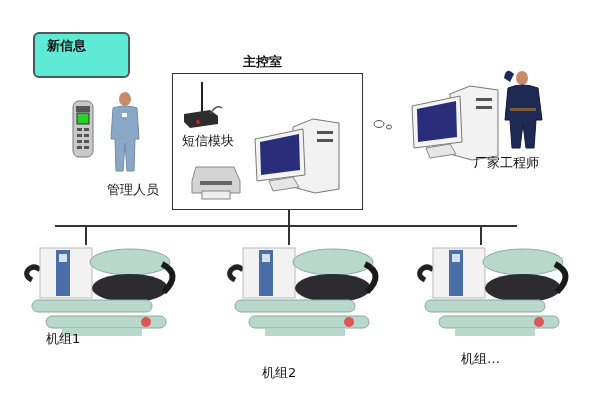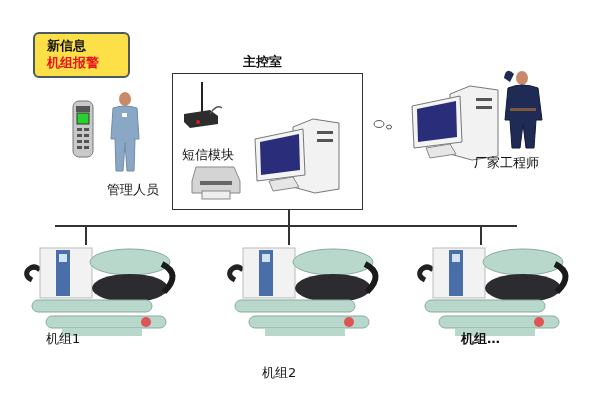--- a/index.html
+++ b/index.html
@@ -3,37 +3,36 @@
 <meta charset="utf-8">
 <style>
   html, body { margin: 0; padding: 0; }
   body {
     width: 600px; height: 400px; background: #ffffff; position: relative; overflow: hidden;
     font-family: "DejaVu Sans", "Liberation Sans", sans-serif;
   }
   .abs { position: absolute; }
   .label { font-size: 13px; color: #111; white-space: nowrap; }
   .alert-box {
-    left: 33px; top: 32px; width: 97px; height: 46px; background: #fde047;
+    left: 33px; top: 32px; width: 97px; height: 46px; background: #5eead4;
     border: 2px solid #4a5a5e; border-radius: 6px; box-sizing: border-box;
     padding: 3px 0 0 12px;
   }
   .alert-box .l1 { font-size: 13px; font-weight: bold; color: #111; line-height: 17px; }
   .alert-box .l2 { font-size: 13px; font-weight: bold; color: #e8141c; line-height: 17px; }
   .control-room {
     left: 172px; top: 73px; width: 191px; height: 137px; border: 1.5px solid #333; box-sizing: border-box;
   }
   .line { background: #333; }
 </style>
 </head>
 <body>
 
 <div class="abs alert-box">
   <div class="l1">新信息</div>
-  <div class="l2">机组报警</div>
 </div>
 
 <div class="abs" style="left:72px;top:100px;">
   <svg width="22" height="58" viewBox="0 0 22 58">
     <rect x="1" y="1" width="20" height="56" rx="6" fill="#c9c9c9" stroke="#777"></rect>
     <rect x="4" y="6" width="14" height="6" fill="#555"></rect>
     <rect x="5" y="13" width="12" height="11" fill="#29d12c" stroke="#333"></rect>
     <g fill="#555">
       <rect x="5" y="28" width="5" height="3"></rect>
         <rect x="12" y="28" width="5" height="3"></rect>
@@ -61,21 +60,21 @@
 <div class="abs control-room"></div>
 
 <div class="abs" style="left:182px;top:80px;">
   <svg width="42" height="50" viewBox="0 0 42 50">
     <line x1="20" y1="2" x2="20" y2="32" stroke="#222" stroke-width="2"></line>
     <path d="M2 34 L28 30 L36 36 L36 44 L8 48 L2 42 Z" fill="#2d2d2d"></path>
     <circle cx="16" cy="42" r="2" fill="#c22"></circle>
     <path d="M28 34 Q34 24 40 28" stroke="#555" fill="none" stroke-width="1.5"></path>
   </svg>
 </div>
-<div class="abs label" style="left:182px;top:146px;">短信模块</div>
+<div class="abs label" style="left:182px;top:132px;">短信模块</div>
 
 <div class="abs" style="left:190px;top:165px;">
   <svg width="52" height="36" viewBox="0 0 52 36">
     <path d="M6 2 L44 2 L50 16 L50 28 L2 28 L2 16 Z" fill="#d4d4d4" stroke="#888"></path>
     <rect x="10" y="16" width="32" height="4" fill="#666"></rect>
     <rect x="12" y="26" width="28" height="8" fill="#eee" stroke="#888"></rect>
   </svg>
 </div>
 
 <div class="abs" style="left:253px;top:117px;">
@@ -165,13 +164,13 @@
     <rect x="37" y="14" width="8" height="8" fill="#cfe3f3"></rect>
     <ellipse cx="108" cy="22" rx="40" ry="13" fill="#b9d8cc" stroke="#8aaa9e"></ellipse>
     <ellipse cx="108" cy="48" rx="38" ry="14" fill="#2b2b30"></ellipse>
     <path d="M140 24 Q160 34 142 52" stroke="#1a1a1a" stroke-width="6" fill="none"></path>
     <rect x="10" y="60" width="120" height="12" rx="6" fill="#b9d8cc" stroke="#8aaa9e"></rect>
     <rect x="24" y="76" width="120" height="12" rx="6" fill="#b9d8cc" stroke="#8aaa9e"></rect>
     <circle cx="124" cy="82" r="5" fill="#d55"></circle>
     <rect x="40" y="88" width="80" height="8" fill="#b9d8cc"></rect>
   </svg>
 </div>
-<div class="abs label" style="left:461px;top:330px;font-weight:bold;">机组…</div>
+<div class="abs label" style="left:461px;top:350px;">机组…</div>
 
 </body></html>

